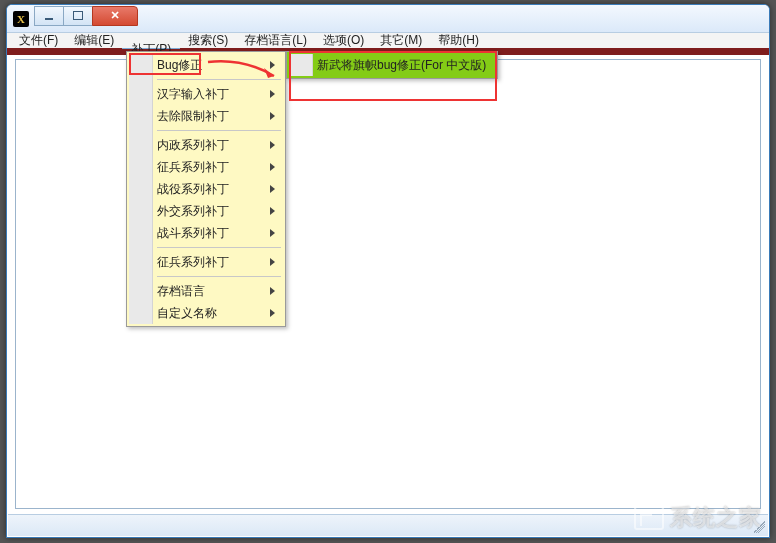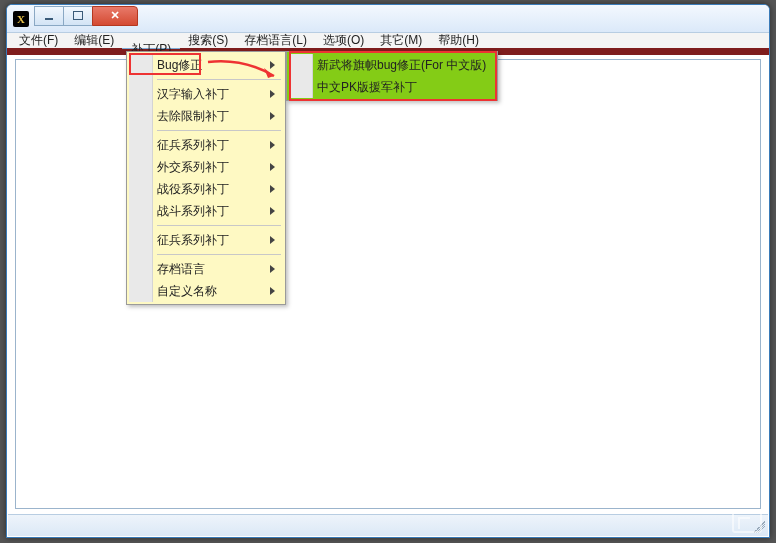--- a/index.html
+++ b/index.html
@@ -237,29 +237,33 @@
     <div class="dd-item">
       <span>汉字输入补丁</span>
       <span class="arrow"></span>
     </div>
     <div class="dd-item">
       <span>去除限制补丁</span>
       <span class="arrow"></span>
     </div>
     <div class="dd-sep"></div>
     <div class="dd-item">
+      <span>内政系列补丁</span>
+      <span class="arrow"></span>
+    </div>
+    <div class="dd-item">
       <span>征兵系列补丁</span>
       <span class="arrow"></span>
     </div>
     <div class="dd-item">
+      <span>战役系列补丁</span>
+      <span class="arrow"></span>
+    </div>
+    <div class="dd-item">
       <span>外交系列补丁</span>
-      <span class="arrow"></span>
-    </div>
-    <div class="dd-item">
-      <span>战役系列补丁</span>
       <span class="arrow"></span>
     </div>
     <div class="dd-item">
       <span>战斗系列补丁</span>
       <span class="arrow"></span>
     </div>
     <div class="dd-sep"></div>
     <div class="dd-item">
       <span>征兵系列补丁</span>
       <span class="arrow"></span>
@@ -271,26 +275,26 @@
     </div>
     <div class="dd-item">
       <span>自定义名称</span>
       <span class="arrow"></span>
     </div>
   </div>
 
 <div class="submenu" id="submenu">
   <div class="dd-gutter"></div>
 <div class="sub-item">新武将旗帜bug修正(For 中文版)</div>
-    <div class="sub-item">中文PK版援军补丁</div>
   </div>
 
 <div class="hl hl1"></div>
 <div class="hl hl2"></div>
 
 <svg class="red-arrow" viewBox="0 0 86 30">
   <path d="M 4 6 Q 40 2 70 20" stroke="#e33" stroke-width="2.5" fill="none"></path>
   <path d="M 70 20 L 60 12 L 64 22 Z" fill="#e33"></path>
 </svg>
 
 <div class="watermark">
   <div class="logo"></div>
+  <span>系统之家</span>
 </div>
 
 </body></html>

